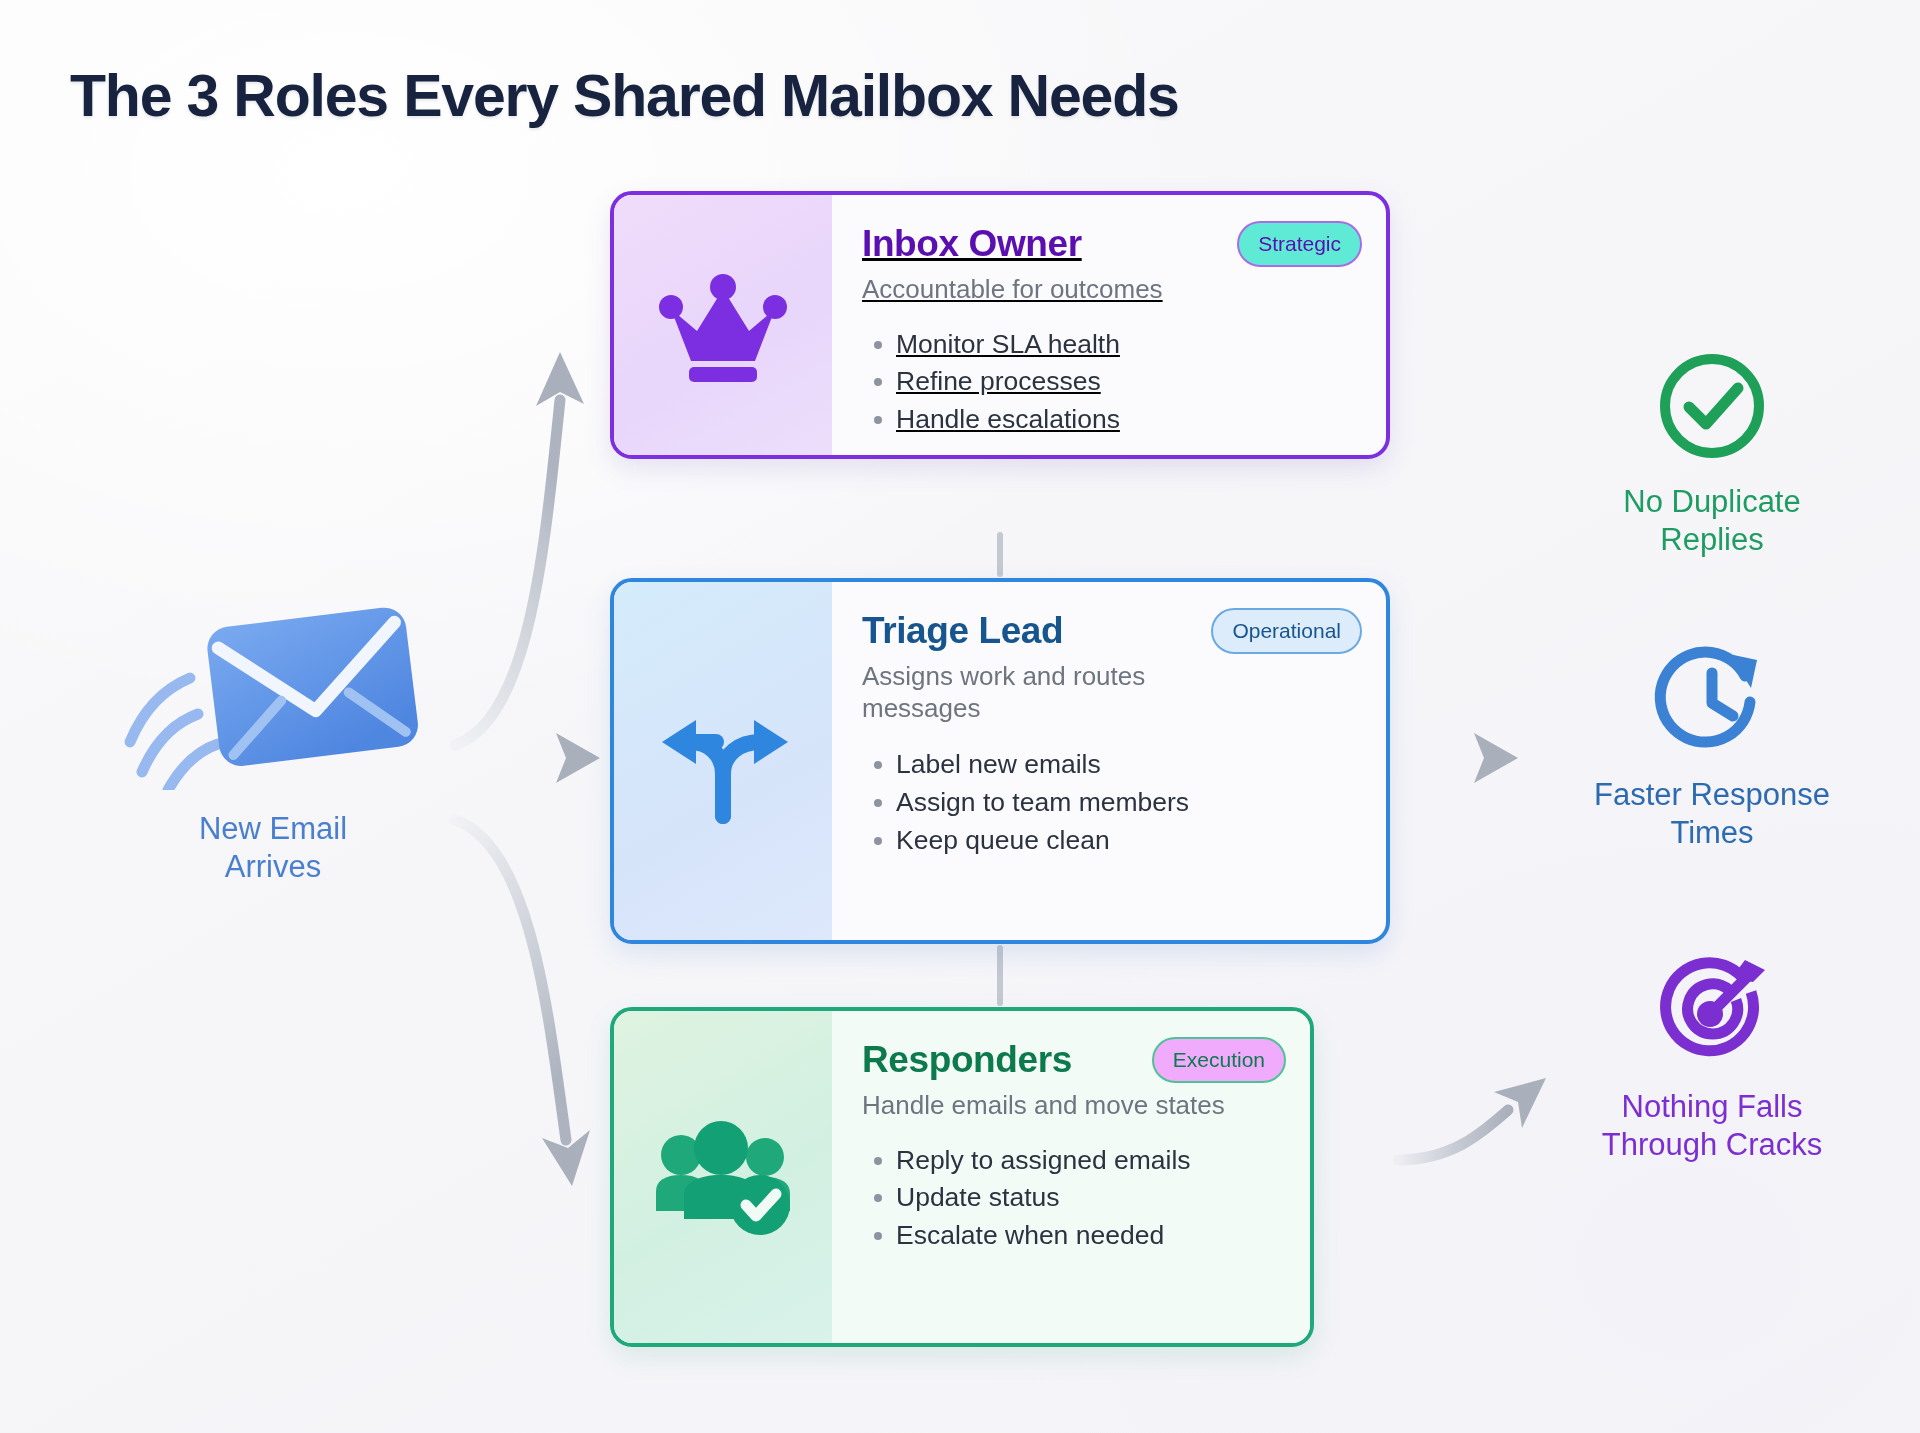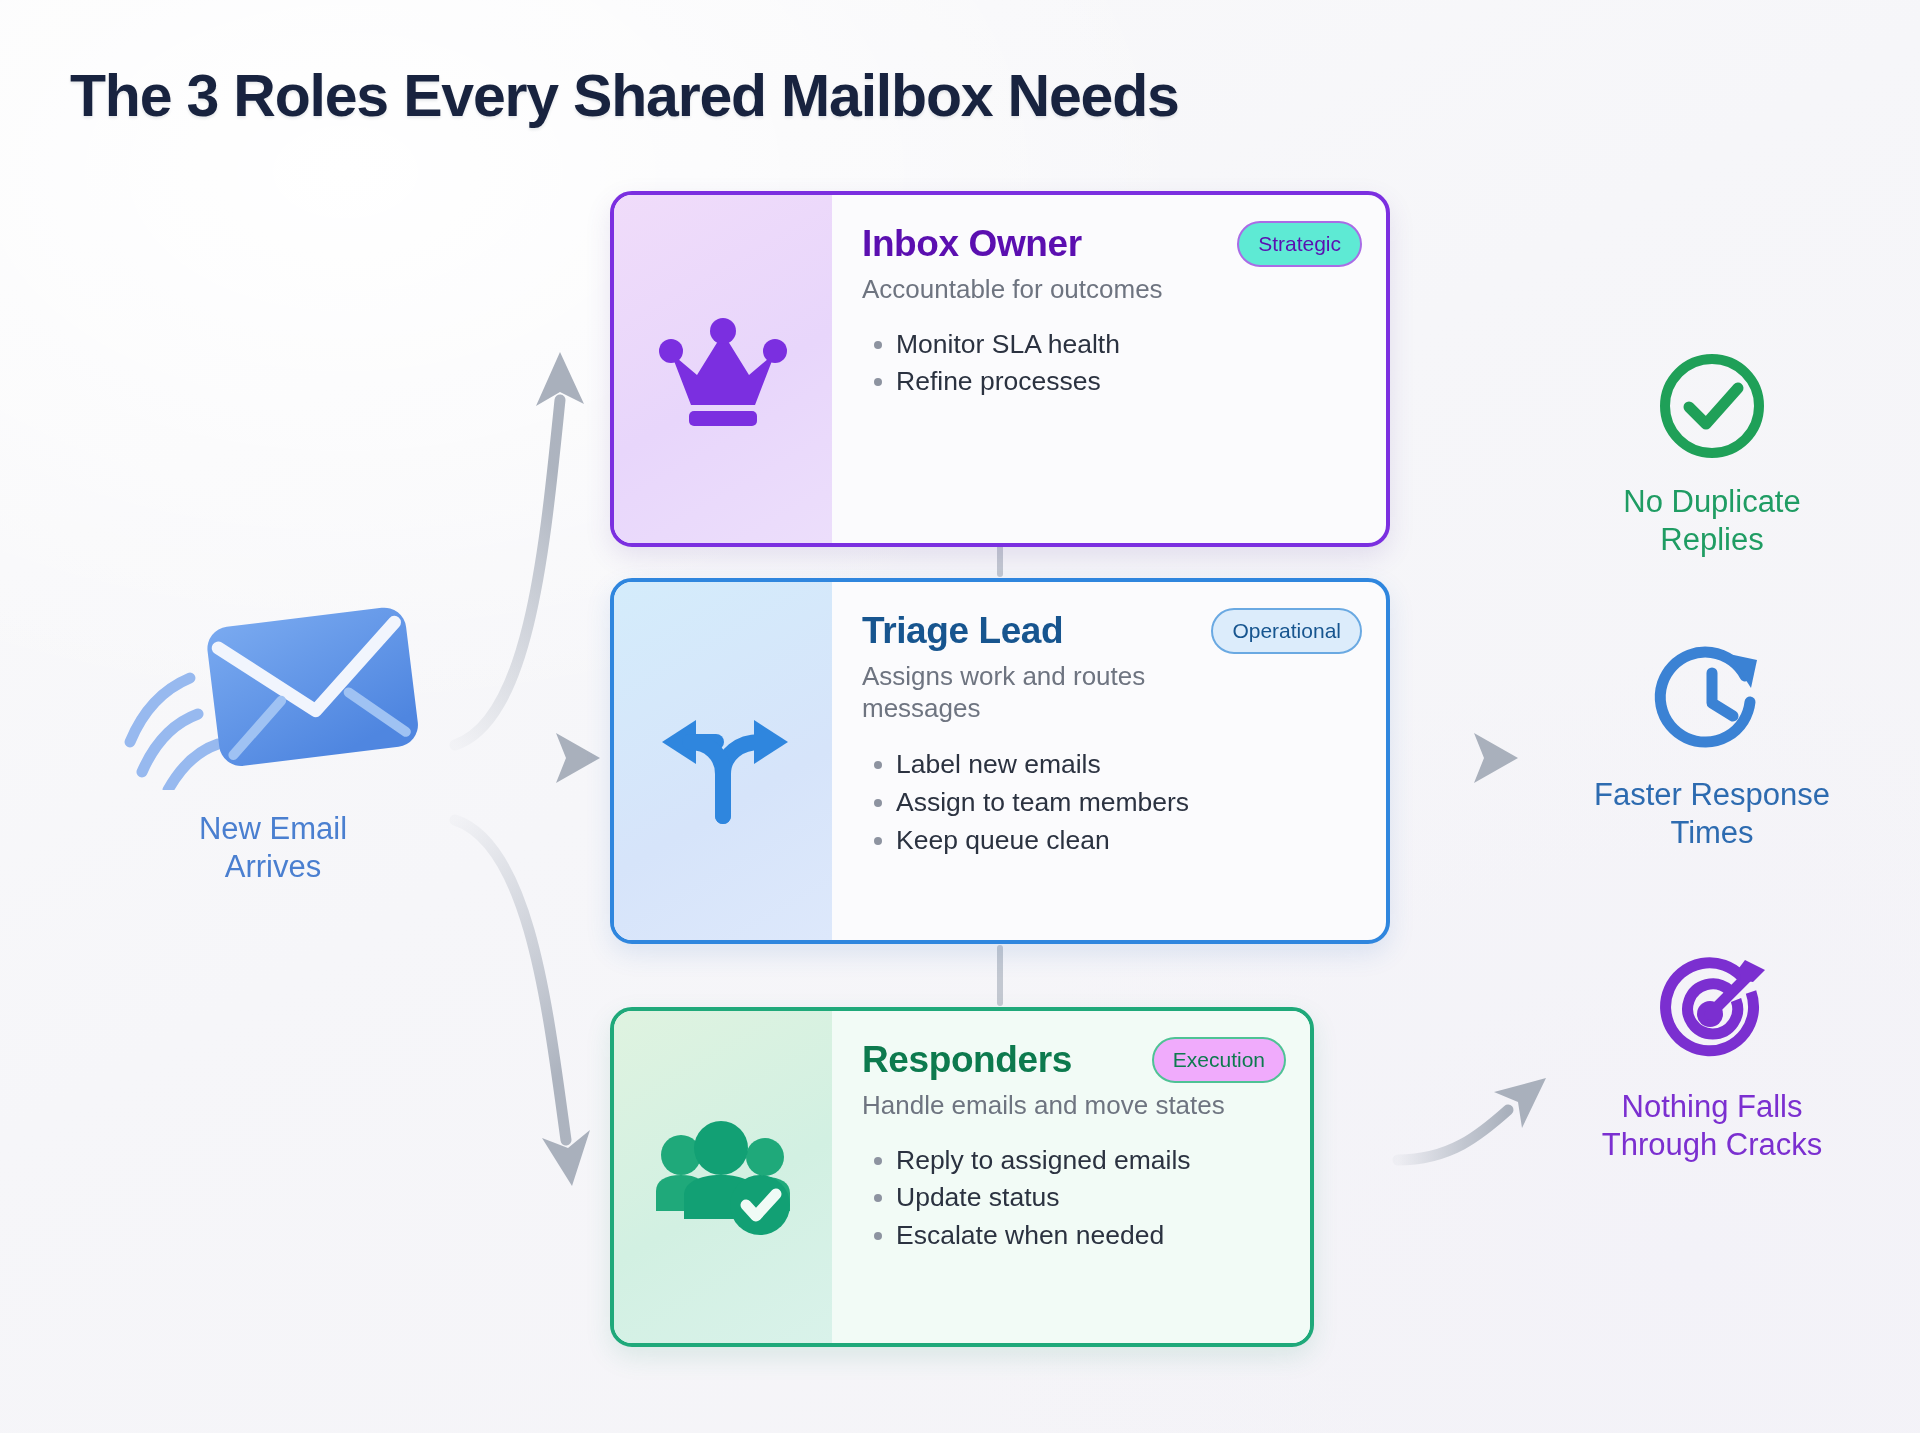--- a/index.html
+++ b/index.html
@@ -105,23 +105,24 @@
     border-width: 2px;
     border-style: solid;
     white-space: nowrap;
   }
 
   
   #card-owner {
     left: 610px;
     top: 191px;
     width: 780px;
-    height: 356px;
+    height: 268px;
     border: 4px solid #7b2fe0;
     box-shadow: 0 10px 26px rgba(90,60,160,0.13);
+    text-decoration: underline;
   }
   #card-owner .card-icon-pane {
     background: linear-gradient(150deg, #f0dcfa 0%, #e8d6fb 55%, #ecdefb 100%);
   }
   #card-owner .card-title { color: #5b0fb0; }
   #card-owner .badge {
     right: 24px; top: 26px;
     color: #5b0fb0;
     background: #5eead4;
     border-color: #a96ce6;
@@ -300,20 +301,21 @@
           <rect x="36" y="102" width="68" height="15" rx="5"></rect>
         </g>
       </svg>
     </div>
     <div class="card-body">
       <div class="card-title">Inbox Owner</div>
       <div class="card-sub">Accountable for outcomes</div>
       <ul class="card-list">
         <li>Monitor SLA health</li>
         <li>Refine processes</li>
+        <li>Handle escalations</li>
       </ul>
       <span class="badge">Strategic</span>
     </div>
   </div>
 
   <div class="card" id="card-triage">
     <div class="card-icon-pane">
       <svg width="150" height="130" viewBox="0 0 150 130">
         <g fill="none" stroke="#2f86de" stroke-width="16" stroke-linecap="round" stroke-linejoin="round">
           <path d="M 75 120 L 75 78 C 75 58 92 46 112 46"></path>

